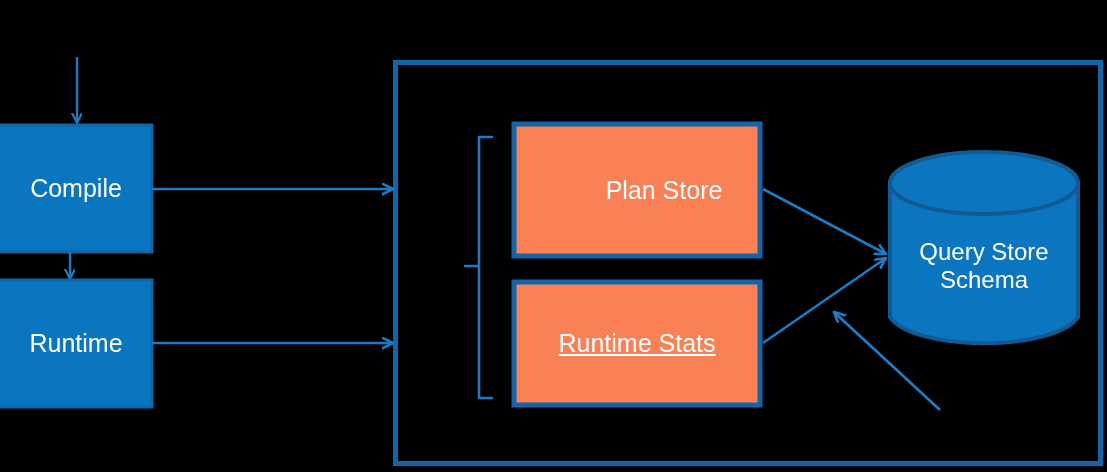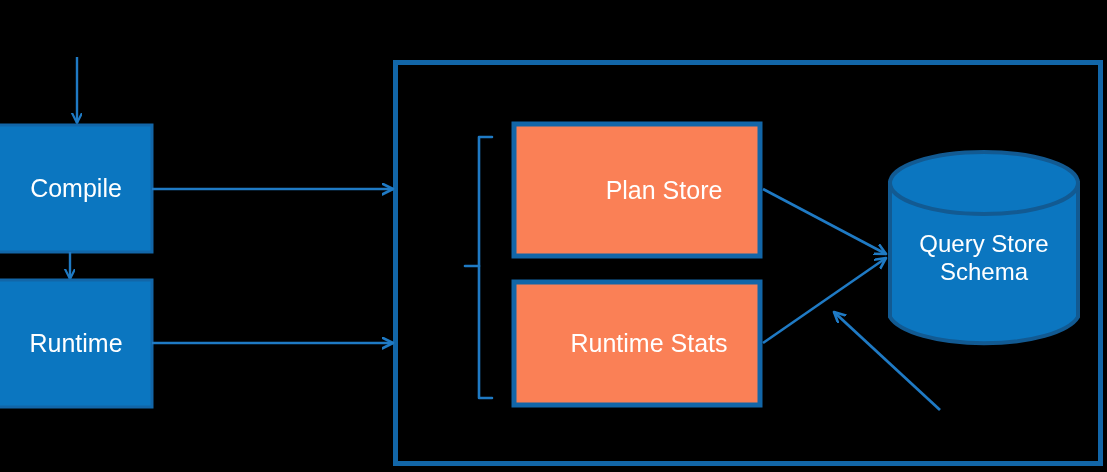--- a/index.html
+++ b/index.html
@@ -40,25 +40,26 @@
   #label-execute {
     left: 0px; top: 280px; width: 152px; height: 127px;
     font-size: 25px;
   }
   #label-plan-store {
     left: 512px; top: 122px; width: 250px; height: 136px;
     font-size: 25px;
     margin-left: 27px;
   }
   #label-runtime-stats {
-    left: 524px; top: 280px; width: 250px; height: 127px;
+    left: 512px; top: 280px; width: 250px; height: 127px;
     font-size: 25px;
+    text-decoration: underline;
   }
   #label-query-store-schema {
-    left: 888px; top: 208px; width: 192px; height: 100px;
+    left: 888px; top: 216px; width: 192px; height: 100px;
     font-size: 24px;
   }
 </style>
 </head>
 <body>
 
 <div id="canvas">
 
   <svg class="layer" viewBox="0 0 1107 472">
     <defs>

